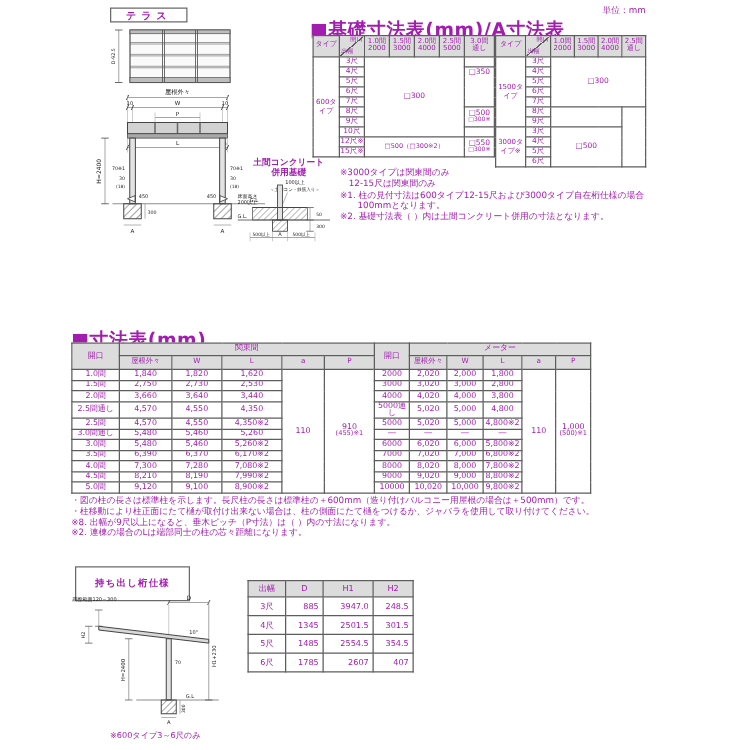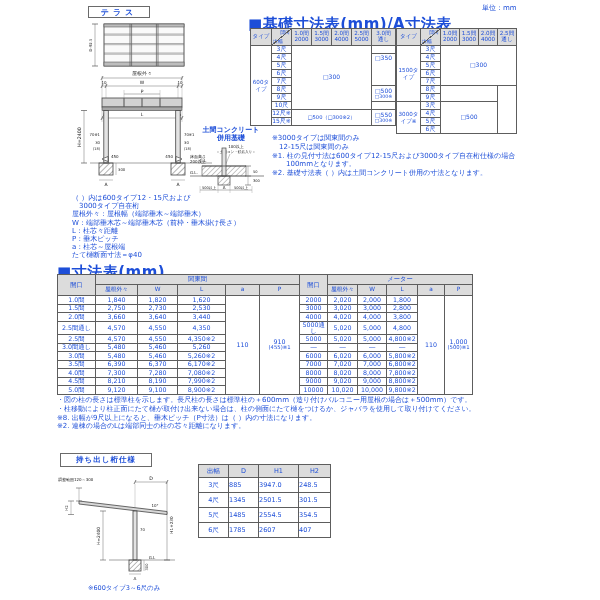--- a/index.html
+++ b/index.html
@@ -1,17 +1,17 @@
 <!DOCTYPE html>
 <html><head>
 <meta charset="utf-8">
 <style>
 * { margin:0; padding:0; box-sizing:border-box; }
 html,body { background:#fff; }
-#page { position:relative; width:600px; height:600px; background:#ffffff; color:#1d4ed8;
+#page { position:relative; width:600px; height:600px; background:#ffffff; color:#a21caf;
   font-family:"DejaVu Sans","Liberation Sans",sans-serif; overflow:hidden; }
 .abs { position:absolute; }
 .sec-title { font-weight:bold; font-size:15px; letter-spacing:0.5px; }
 .unit { font-size:7px; }
 .note7 div { font-size:7px; line-height:8.8px; white-space:pre; }
 .legend div { font-size:7px; line-height:8.2px; white-space:pre; }
 
 .titlebox { border:1px solid #6a6a6a; display:flex; align-items:center; justify-content:center;
   font-weight:bold; background:#fff; }
 #terrace-box { font-size:8px; letter-spacing:4px; }
@@ -35,21 +35,21 @@
 .dim th,.dim td { border:1px solid #5d5d5d; padding:0; text-align:center; vertical-align:middle;
   height:8.5px; line-height:1; overflow:hidden; font-weight:normal; }
 .dim tr.h1 th { background:#dcdcdc; height:10px; }
 .dim tr.h2 th { background:#dcdcdc; height:11px; font-size:5.8px; }
 .dim .p2 { font-size:5.3px; }
 
 .bt { border-collapse:collapse; table-layout:fixed; font-size:6.5px; background:#fff; }
 .bt th,.bt td { border:1px solid #5d5d5d; padding:0; text-align:center; vertical-align:middle;
   height:15px; line-height:1; overflow:hidden; font-weight:normal; }
 .bt tr.hd th { background:#dcdcdc; height:13px; }
-.bt .num { text-align:left; padding-right:3px; }
+.bt .num { text-align:right; padding-right:3px; }
 #doma-label { font-size:7px; font-weight:bold; text-align:center; line-height:1.15; }
 #cant-note { font-size:6.5px; }
 svg text { fill:#1c1c1c; }
 </style>
 </head>
 <body>
 
 <div id="page">
 
   <div id="terrace-box" class="abs titlebox" style="left:88px; top:6px; width:62px; height:12px;">
@@ -346,30 +346,20 @@
     </table>
 
   <div class="abs note7" style="left:272px; top:134px;">
     <div>※3000タイプは関東間のみ</div>
     <div>　12-15尺は関東間のみ</div>
     <div>※1. 柱の見付寸法は600タイプ12-15尺および3000タイプ自在桁仕様の場合</div>
     <div>　　100mmとなります。</div>
     <div>※2. 基礎寸法表（ ）内は土間コンクリート併用の寸法となります。</div>
   </div>
 
-  <div class="abs legend" style="left:72px; top:194px;">
-    <div>（ ）内は600タイプ12・15尺および</div>
-    <div>　3000タイプ自在桁</div>
-    <div>屋根外々：屋根幅（端部垂木～端部垂木）</div>
-    <div>W：端部垂木芯～端部垂木芯（前枠・垂木掛け長さ）</div>
-    <div>L：柱芯々距離</div>
-    <div>P：垂木ピッチ</div>
-    <div>a：柱芯～屋根端</div>
-    <div>たて樋断面寸法＝φ40</div>
-  </div>
 
   <div class="abs sec-title" style="left:57px; top:263px;text-align:right;">■寸法表(mm)</div>
   <table class="dim abs" style="left:57px; top:274px; width:415px;">
     <colgroup>
       <col style="width:38px">
         <col style="width:42px">
         <col style="width:40px">
         <col style="width:48px">
         <col style="width:34px">
         <col style="width:40px">
@@ -522,21 +512,21 @@
   </tbody>
     </table>
 
   <div class="abs note7" style="left:57px; top:396px;">
     <div>・図の柱の長さは標準柱を示します。長尺柱の長さは標準柱の＋600mm（造り付けバルコニー用屋根の場合は＋500mm）です。</div>
     <div>・柱移動により柱正面にたて樋が取付け出来ない場合は、柱の側面にたて樋をつけるか、ジャバラを使用して取り付けてください。</div>
     <div>※8. 出幅が9尺以上になると、垂木ピッチ（P寸法）は（ ）内の寸法になります。</div>
     <div>※2. 連棟の場合のLは端部同士の柱の芯々距離になります。</div>
   </div>
 
-  <div id="cant-box" class="abs titlebox" style="left:60px; top:453px; width:92px; height:14px;">
+  <div id="cant-box" class="abs titlebox" style="left:60px; top:453px; width:92px; height:28px;">
     <span>持ち出し桁仕様</span>
   </div>
 
   <svg class="abs" style="left:55px; top:470px;" width="140" height="112" viewBox="0 0 140 112">
     <defs>
       <pattern id="hatchB" width="3.5" height="3.5" patternUnits="userSpaceOnUse" patternTransform="rotate(45)">
         <line x1="0" y1="0" x2="0" y2="3.5" stroke="#666" stroke-width="0.9"></line>
       </pattern>
     </defs>
     <text x="3" y="11" font-size="4" text-anchor="start">調整範囲120～300</text>

